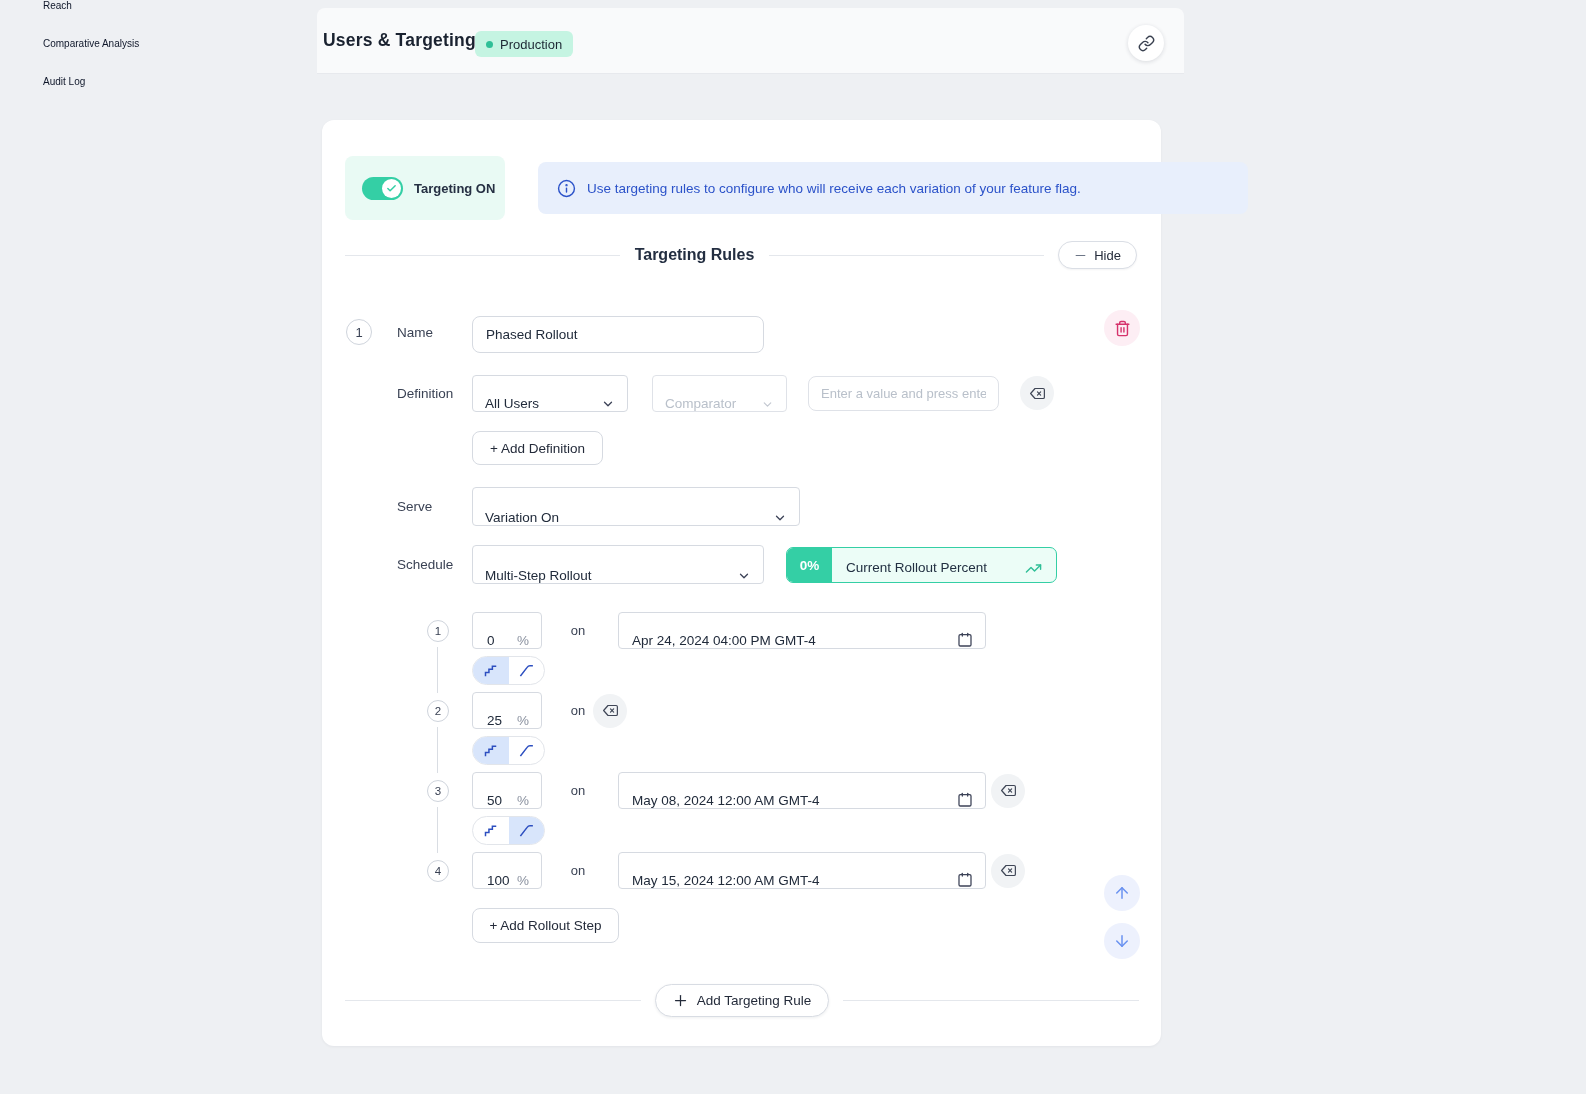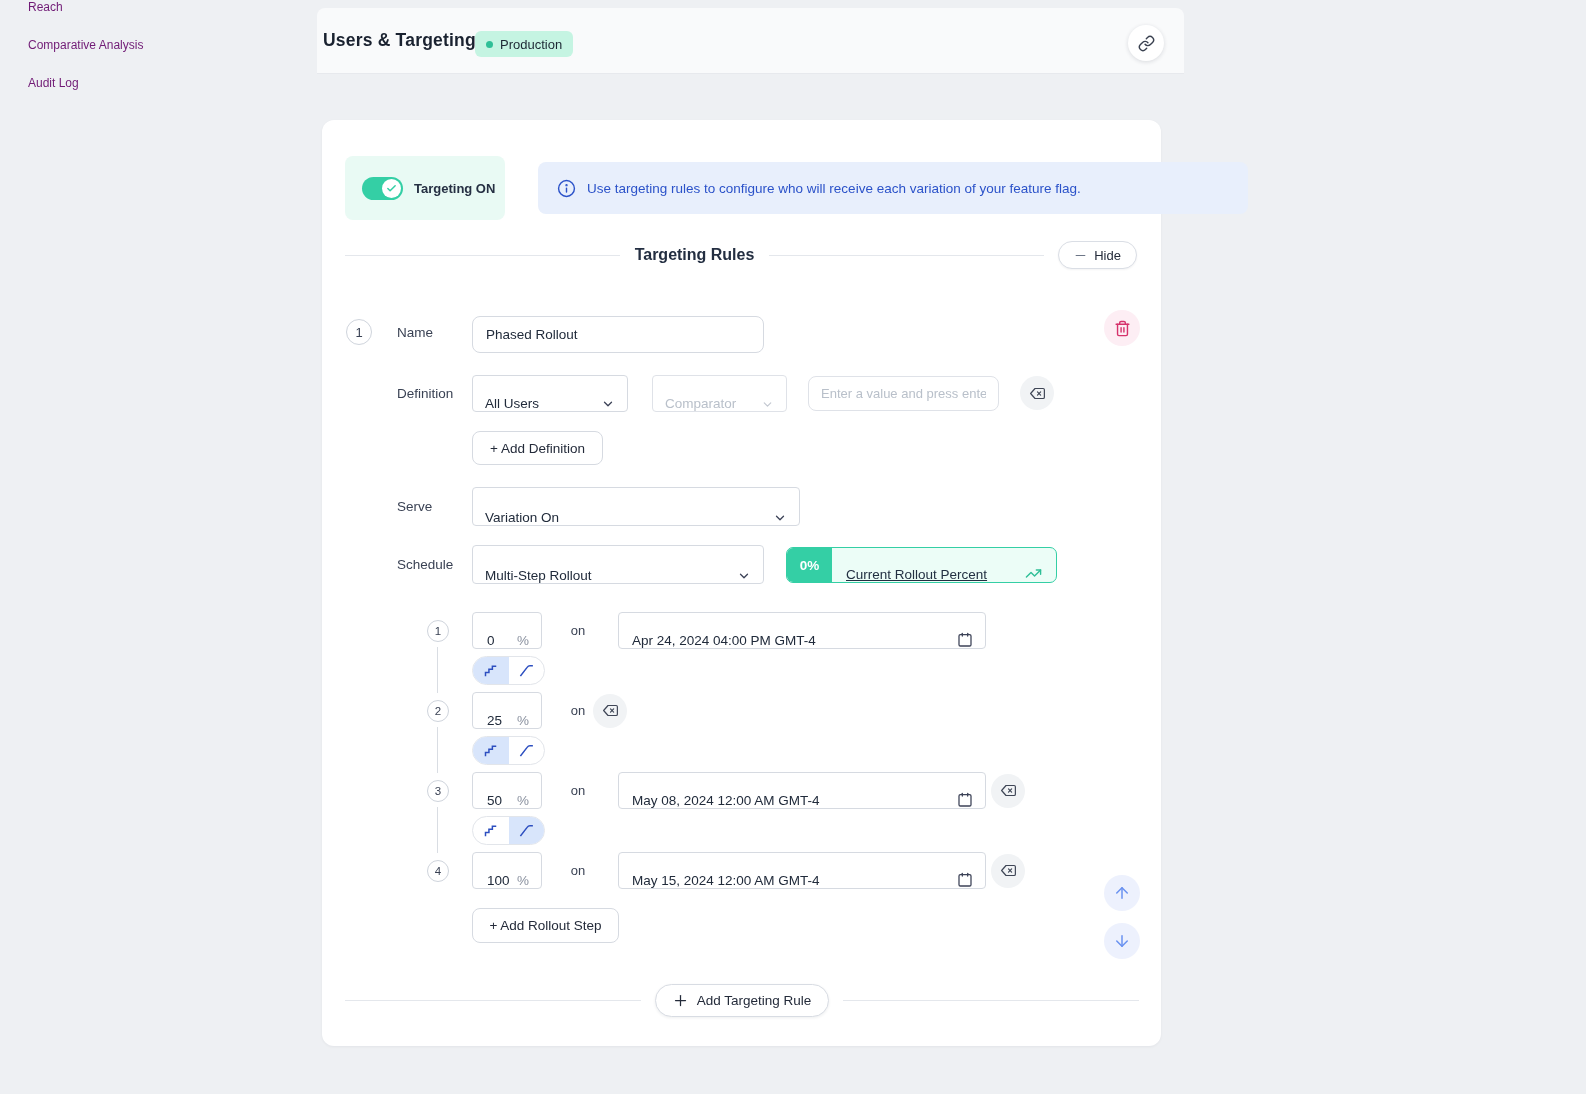--- a/index.html
+++ b/index.html
@@ -15,21 +15,21 @@
   html,body{width:1586px;height:1094px;}
   body{
     font-family:"Liberation Sans",sans-serif;
     background:#eef0f3; color:var(--text);
     position:relative; overflow:hidden;
   }
   .abs{position:absolute;}
   svg{display:block;}
 
   
-  .side-item{position:absolute;left:28px;font-size:12px;color:#701a75;cursor:pointer;white-space:nowrap;}
+  .side-item{position:absolute;left:43px;font-size:10px;color:#0f172a;cursor:pointer;white-space:nowrap;}
 
   
   .topbar{position:absolute;left:317px;top:8px;width:867px;height:66px;
     background:#f9fafb;border-bottom:1px solid #e7e9ed;border-radius:8px 8px 0 0;}
   .topbar h1{position:absolute;left:6px;top:22px;font-size:17.5px;font-weight:700;color:#1a2230;letter-spacing:.2px;}
   .env-badge{position:absolute;left:158px;top:23px;height:26px;display:flex;align-items:center;gap:7px;
     background:var(--badge-mint);border-radius:6px;padding:0 11px;font-size:13px;color:#1c2733;}
   .env-dot{width:7px;height:7px;border-radius:50%;background:#2fbf97;}
   .link-btn{position:absolute;right:20px;top:17px;width:36px;height:36px;border-radius:50%;
     background:#fff;border:none;display:flex;align-items:center;justify-content:center;cursor:pointer;
@@ -81,21 +81,21 @@
   .trash-btn{position:absolute;left:782px;top:190px;width:36px;height:36px;background:var(--danger-bg);color:var(--danger);}
   .clear-grey{background:#f1f3f5;color:#3f4656;}
 
   .ghost-btn{border:1px solid var(--border);border-radius:8px;background:#fff;font-size:13.5px;color:#242b3a;
     font-family:inherit;cursor:pointer;display:flex;align-items:center;justify-content:center;}
 
   .rollout-widget{position:absolute;left:464px;top:427px;height:36px;display:flex;align-items:stretch;
     border:1.5px solid var(--teal);border-radius:7px;overflow:hidden;background:#ecfdf7;}
   .pct-chip{width:45px;background:var(--teal);color:#fff;font-size:13.5px;font-weight:700;
     display:flex;align-items:center;justify-content:center;}
-  .rollout-widget .lbl{display:flex;align-items:flex-end;gap:38px;padding:0 14px;font-size:13.5px;color:#223042;text-decoration:underline;}
+  .rollout-widget .lbl{display:flex;align-items:flex-start;gap:38px;padding:12px 14px;font-size:13.5px;color:#223042;}
   .rollout-widget .trend{color:#2fbf97;}
 
   .step-row{position:absolute;left:105px;height:37px;display:flex;align-items:center;}
   .pct-box{margin-left:23px;width:70px;height:37px;padding:0 12px 0 14px;justify-content:space-between;}
   .pct-box .suffix{color:var(--muted);}
   .on-lbl{margin-left:26px;width:20px;text-align:center;font-size:13px;color:var(--label);}
   .date-box{margin-left:30px;width:368px;height:37px;padding:0 12px 0 13px;justify-content:space-between;cursor:pointer;}
   .date-box .cal{color:#3c4257;}
   .step-clear{margin-left:5px;width:34px;height:34px;}
 

